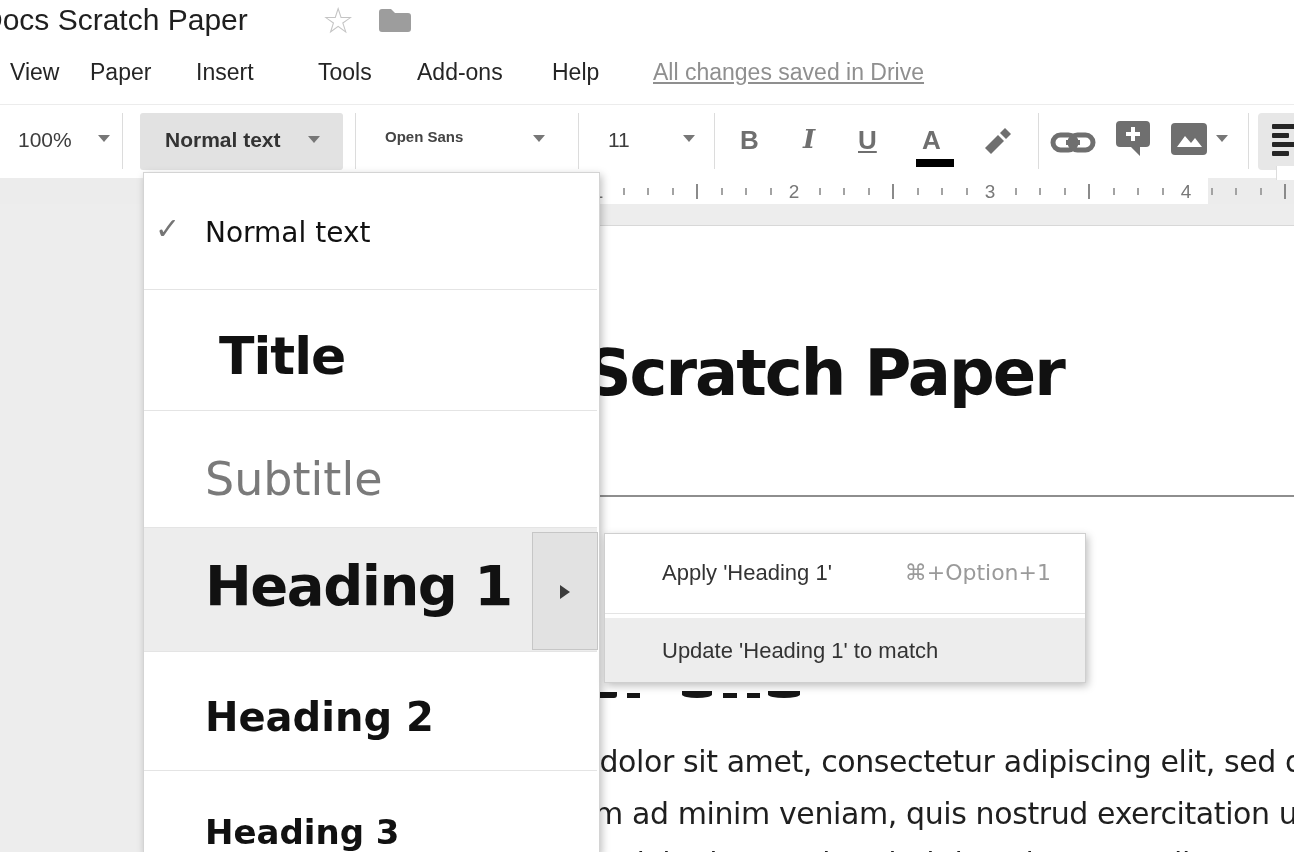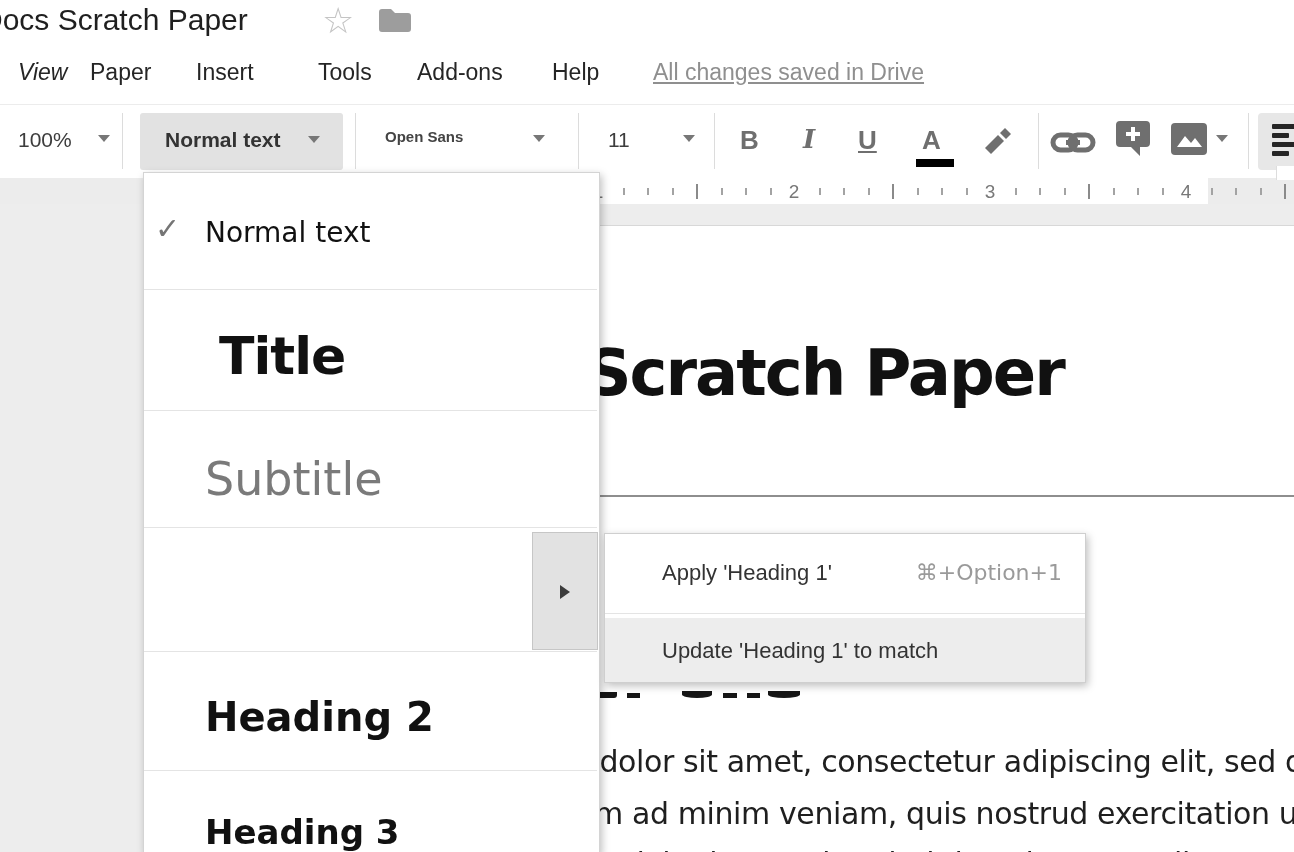--- a/index.html
+++ b/index.html
@@ -52,21 +52,21 @@
 <div id="stage">
 
   <div class="abs doc-title" style="left:-19px;top:3px;">Docs Scratch Paper</div>
   <div class="abs icon-uni" style="left:322px;top:0px;font-size:36px;color:#c4c4c4;">☆</div>
   <div class="abs" style="left:378px;top:7px;">
     <svg width="34" height="28" viewBox="0 0 34 28">
         <path d="M1 5 a3 3 0 0 1 3-3 h9 l4 4 h13 a3 3 0 0 1 3 3 v13 a3 3 0 0 1 -3 3 h-26 a3 3 0 0 1 -3-3 z" fill="#9d9d9d"></path>
       </svg>
   </div>
 
-  <div class="abs menu-item" style="left:18px;top:59px;font-style:italic;">View</div>
+  <div class="abs menu-item" style="left:10px;top:59px;">View</div>
   <div class="abs menu-item" style="left:90px;top:59px;">Paper</div>
   <div class="abs menu-item" style="left:196px;top:59px;">Insert</div>
   <div class="abs menu-item" style="left:318px;top:59px;">Tools</div>
   <div class="abs menu-item" style="left:417px;top:59px;">Add-ons</div>
   <div class="abs menu-item" style="left:552px;top:59px;">Help</div>
   <div class="abs save-status" style="left:653px;top:59px;">All changes saved in Drive</div>
 
   <div class="abs" id="toolbar">
     <div class="abs tb-label" style="left:18px;top:23px;">100%</div>
     <div class="abs dd-arrow" style="left:98px;top:30px;"></div>
@@ -209,39 +209,42 @@
     <div class="abs" style="left:0;top:117px;width:453px;height:120px;">
       <span class="abs mi" style="left:75px;top:36px;font-size:52px;font-weight:700;letter-spacing:-1px;">Title</span>
     </div>
     <div class="abs menu-div" style="top:237px;"></div>
 
     <div class="abs" style="left:0;top:238px;width:453px;height:116px;">
       <span class="abs mi" style="left:61px;top:41px;font-size:46px;color:#7a7a7a;">Subtitle</span>
     </div>
     <div class="abs menu-div" style="top:354px;"></div>
 
+    <div class="abs hl-row" style="top:355px;height:123px;">
+      <span class="abs mi" style="left:61px;top:25px;font-size:56px;font-weight:700;letter-spacing:-1.5px;">Heading 1</span>
+    </div>
     <div class="abs arrow-box">
       <span class="abs tri-right" style="left:27px;top:52px;"></span>
     </div>
     <div class="abs menu-div" style="top:478px;"></div>
 
     <div class="abs" style="left:0;top:479px;width:453px;height:118px;">
       <span class="abs mi" style="left:61px;top:42px;font-size:40px;font-weight:700;">Heading 2</span>
     </div>
     <div class="abs menu-div" style="top:597px;"></div>
 
     <div class="abs" style="left:0;top:598px;width:453px;height:82px;">
       <span class="abs mi" style="left:61px;top:41px;font-size:34px;font-weight:700;">Heading 3</span>
     </div>
   </div>
 
   <div class="abs" id="submenu">
     <div class="abs" style="left:0;top:0;width:480px;height:78px;">
       <span class="abs sm-text" style="left:57px;top:26px;">Apply 'Heading 1'</span>
-      <span class="abs sm-shortcut" style="right:23px;top:26px;">⌘+Option+1</span>
+      <span class="abs sm-shortcut" style="right:34px;top:26px;">⌘+Option+1</span>
     </div>
     <div class="abs" style="left:0;top:79px;width:480px;height:1px;background:#e4e4e4;"></div>
     <div class="abs" style="left:0;top:84px;width:480px;height:64px;background:#ededed;">
       <span class="abs sm-text" style="left:57px;top:20px;">Update 'Heading 1' to match</span>
     </div>
   </div>
 
 </div>
 
 </body></html>

